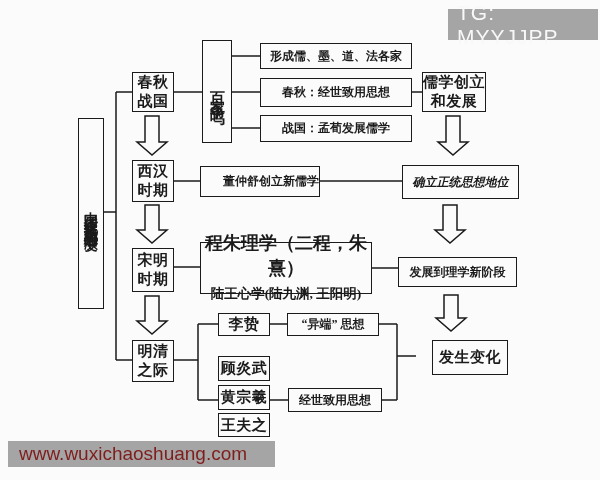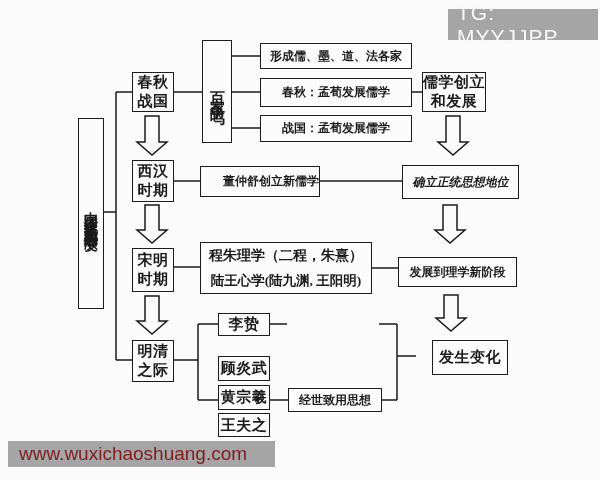--- a/index.html
+++ b/index.html
@@ -18,21 +18,21 @@
     white-space:pre-line;text-align:center;letter-spacing:0.5px;
   }
   .vbox{
     writing-mode:vertical-rl;text-orientation:upright;
     white-space:normal;letter-spacing:2px;font-size:14px;
   }
   .vbox.spread{letter-spacing:6px;font-size:15px;}
   .wide{font-size:12px;letter-spacing:0;}
   .two-line{flex-direction:column;justify-content:center;}
   .two-line .ln{display:block;width:100%;text-align:center;font-weight:700;}
-  .ln1{font-size:14px;letter-spacing:0;line-height:25px;}
+  .ln1{font-size:18px;letter-spacing:0;line-height:25px;}
   .ln2{font-size:13.5px;letter-spacing:0;line-height:25px;}
   .overlay{
     position:absolute;display:flex;align-items:center;
     background:#a5a5a5;color:#f8f8f8;
     font-family:"Liberation Sans","DejaVu Sans",sans-serif;
   }
   .tg-badge{left:448px;top:9px;width:150px;height:31px;font-size:21px;letter-spacing:1px;padding-left:9px;box-sizing:border-box;}
   .watermark{left:8px;top:441px;width:267px;height:26px;font-size:19px;padding-left:11px;box-sizing:border-box;color:#7f1d1d;}
 </style>
 </head>
@@ -59,21 +59,21 @@
 
   <div class="box vbox" style="left:78px;top:118px;width:26px;height:191px;">中国传统文化主流思想的演变</div>
 
   <div class="box" style="left:132px;top:72px;width:42px;height:40px;">春秋
 战国</div>
 
   <div class="box vbox spread" style="left:202px;top:40px;width:30px;height:103px;">百家争鸣</div>
 
   <div class="box wide" style="left:260px;top:43px;width:152px;height:26px;">形成儒、墨、道、法各家</div>
 
-  <div class="box wide" style="left:260px;top:78px;width:152px;height:29px;">春秋：孟荀发展儒学</div>
+  <div class="box wide" style="left:260px;top:78px;width:152px;height:29px;">春秋：经世致用思想</div>
 
   <div class="box wide" style="left:260px;top:115px;width:152px;height:27px;">战国：孟荀发展儒学</div>
 
   <div class="box" style="left:422px;top:72px;width:64px;height:40px;">儒学创立
 和发展</div>
 
   <div class="box" style="left:132px;top:160px;width:42px;height:42px;">西汉
 时期</div>
 
   <div class="box wide" style="left:200px;top:166px;width:120px;height:31px;padding-left:22px;">董仲舒创立新儒学</div>
@@ -88,20 +88,21 @@
     <span class="ln ln2">陆王心学(陆九渊, 王阳明)</span>
   </div>
 
   <div class="box wide" style="left:398px;top:257px;width:119px;height:30px;">发展到理学新阶段</div>
 
   <div class="box" style="left:132px;top:340px;width:42px;height:42px;">明清
 之际</div>
 
   <div class="box" style="left:218px;top:313px;width:52px;height:23px;">李贽</div>
 
+  <div class="box wide" style="left:287px;top:313px;width:92px;height:23px;">“异端” 思想</div>
 
   <div class="box" style="left:432px;top:340px;width:76px;height:35px;">发生变化</div>
 
   <div class="box" style="left:218px;top:356px;width:52px;height:25px;">顾炎武</div>
 
   <div class="box" style="left:218px;top:385px;width:52px;height:25px;">黄宗羲</div>
 
   <div class="box" style="left:218px;top:413px;width:52px;height:24px;">王夫之</div>
 
   <div class="box wide" style="left:288px;top:388px;width:94px;height:24px;">经世致用思想</div>

